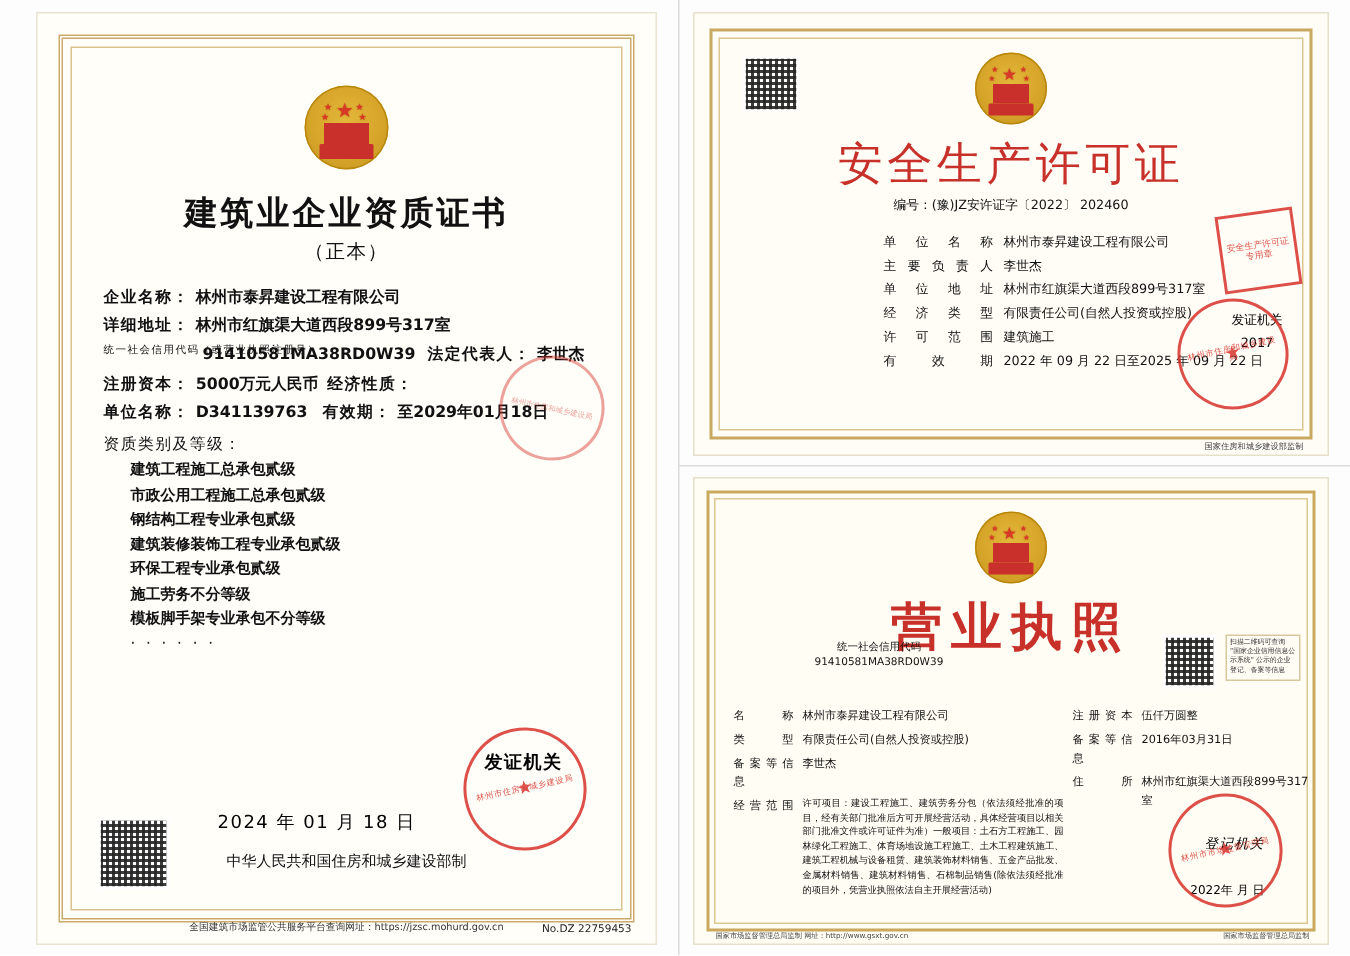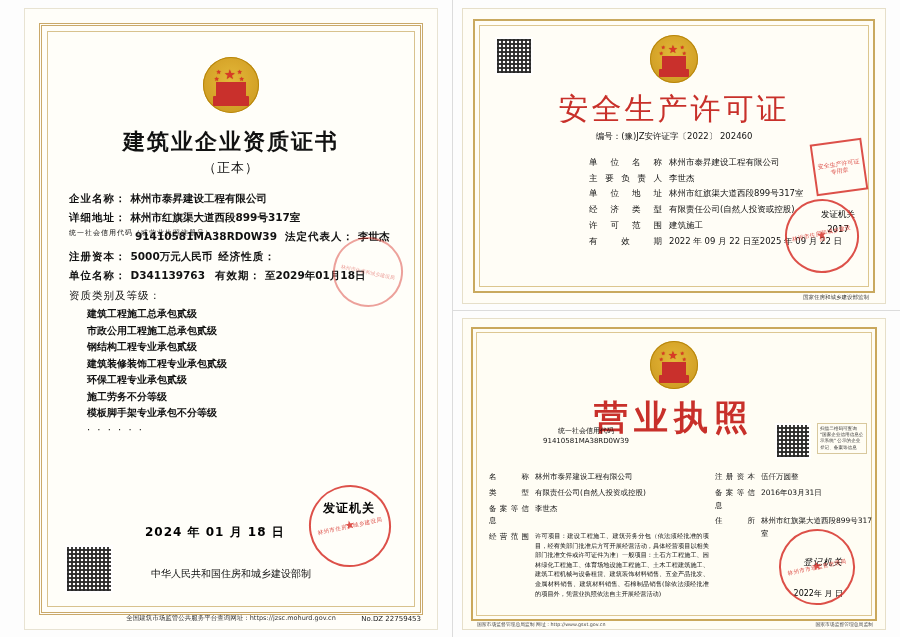--- a/index.html
+++ b/index.html
@@ -207,23 +207,23 @@
     position: absolute;
     right: 62px;
     bottom: 112px;
     font-size: 12px;
     font-weight: bold;
     letter-spacing: 1px;
   }
   #cq-date {
     position: absolute;
     left: 120px;
-    bottom: 88px;
+    bottom: 72px;
     font-size: 12px;
-    font-weight: bold;
+    font-weight: normal;
     letter-spacing: 1px;
   }
   #cq-ministry {
     position: absolute;
     left: 0; right: 0;
     bottom: 48px;
     text-align: center;
     font-size: 10px;
     color: #111;
   }

